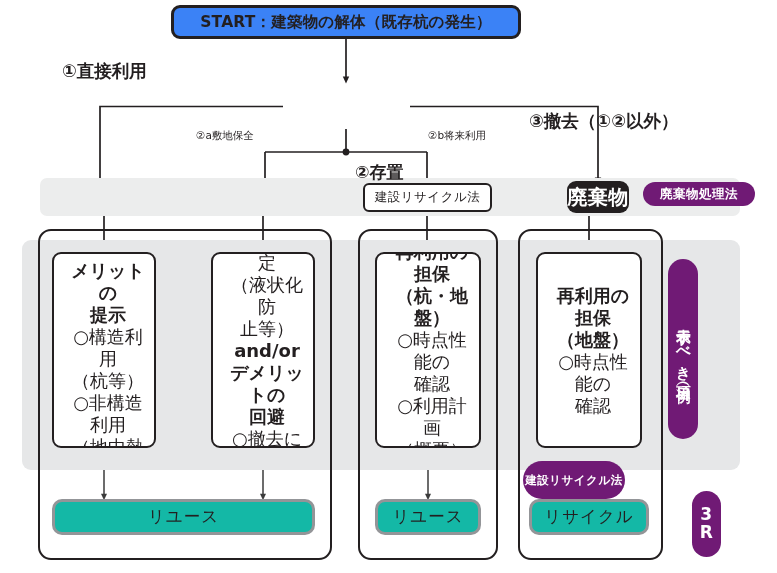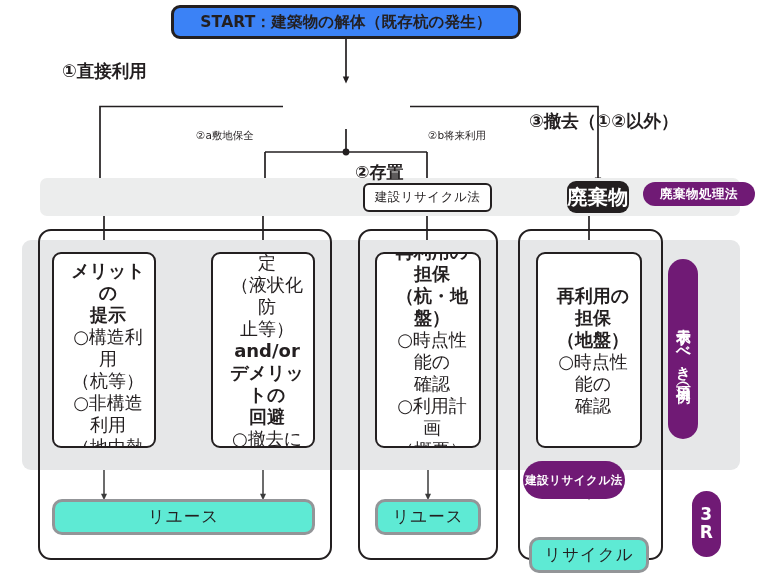--- a/index.html
+++ b/index.html
@@ -102,27 +102,27 @@
   }
   .detail .hd{font-weight:bold;}
   .detail .it{white-space:pre-line;}
   #det-1{left:52px;top:252px;width:104px;height:196px;}
   #det-2{left:211px;top:252px;width:104px;height:196px;justify-content:center;}
   #det-3{left:375px;top:252px;width:106px;height:196px;justify-content:center;}
   #det-4{left:536px;top:252px;width:106px;height:196px;justify-content:center;}
 
   
   .outcome{
-    border:3px solid #939598;border-radius:10px;background:#5eead4;
+    border:3px solid #939598;border-radius:10px;background:#14b8a6;
     display:flex;align-items:center;justify-content:center;
     font-size:16.5px;font-weight:500;letter-spacing:1px;z-index:4;
   }
   #out-1{left:52px;top:499px;width:263px;height:36px;}
   #out-2{left:375px;top:499px;width:106px;height:36px;}
-  #out-3{left:529px;top:499px;width:120px;height:36px;margin-top:38px;}
+  #out-3{left:529px;top:499px;width:120px;height:36px;}
 </style>
 </head>
 <body>
 
 <div id="stage">
 
   <div class="abs band-top"></div>
   <div class="abs band-mid"></div>
 
   <svg class="wires" viewBox="0 0 777 573">

